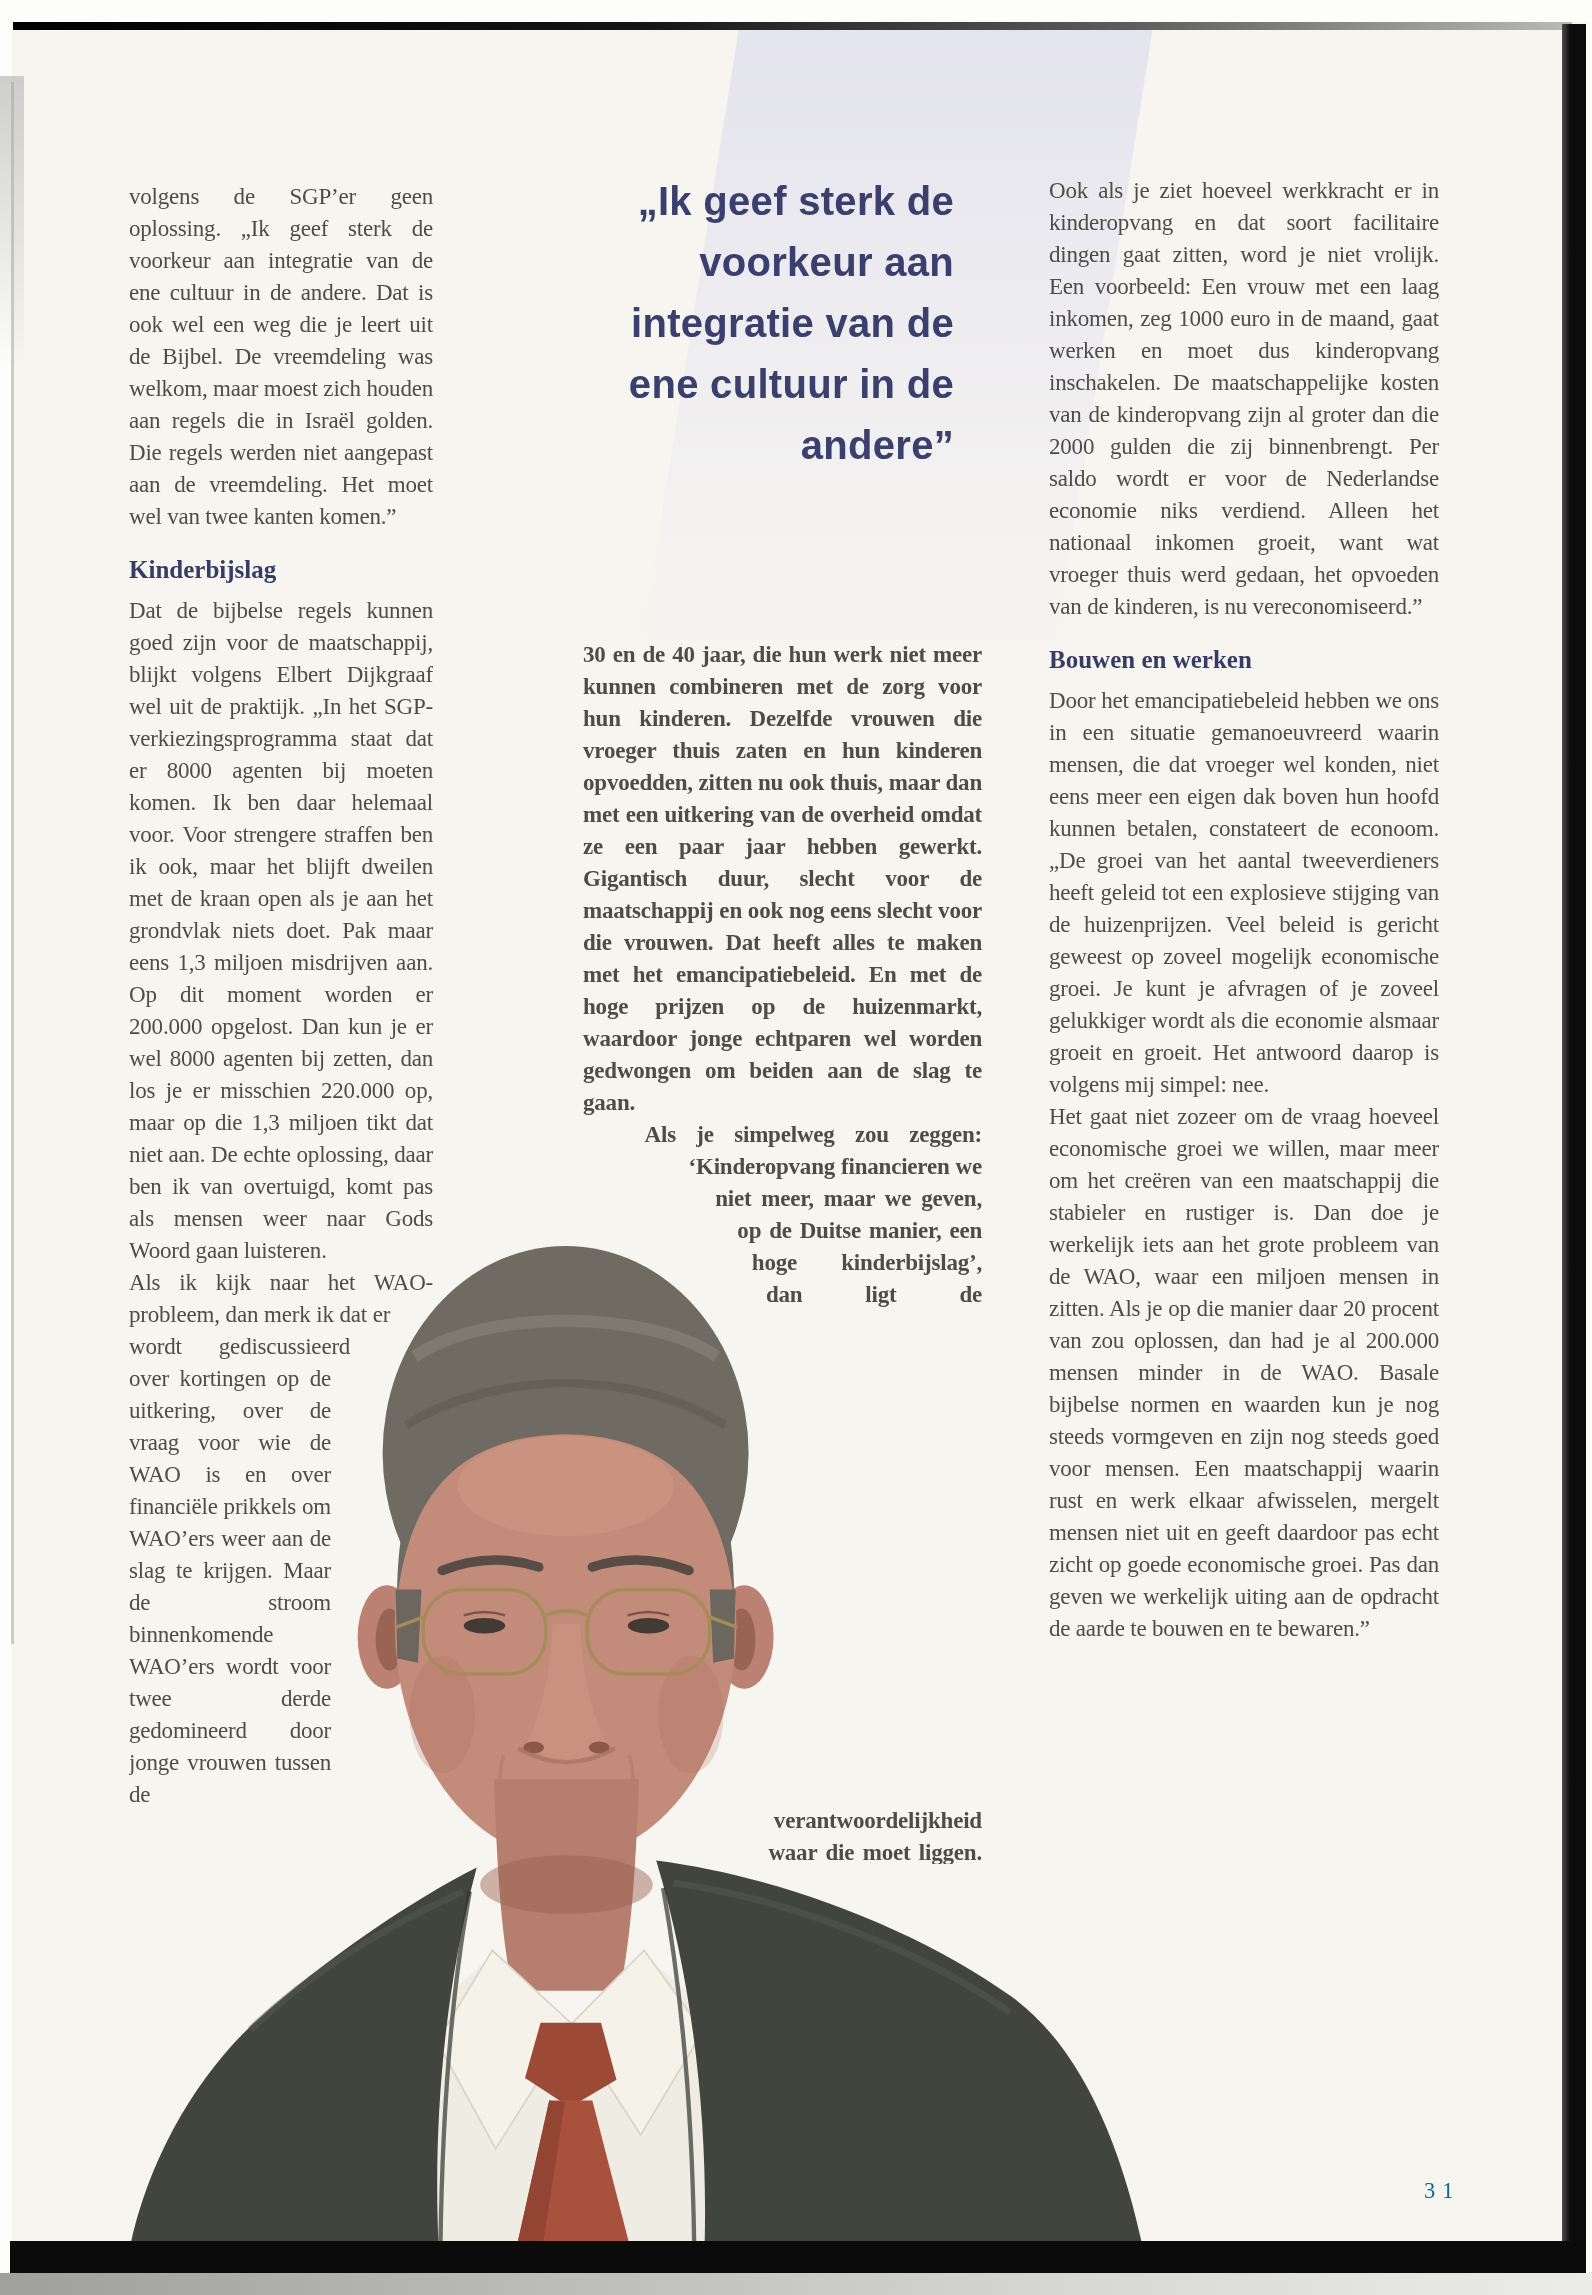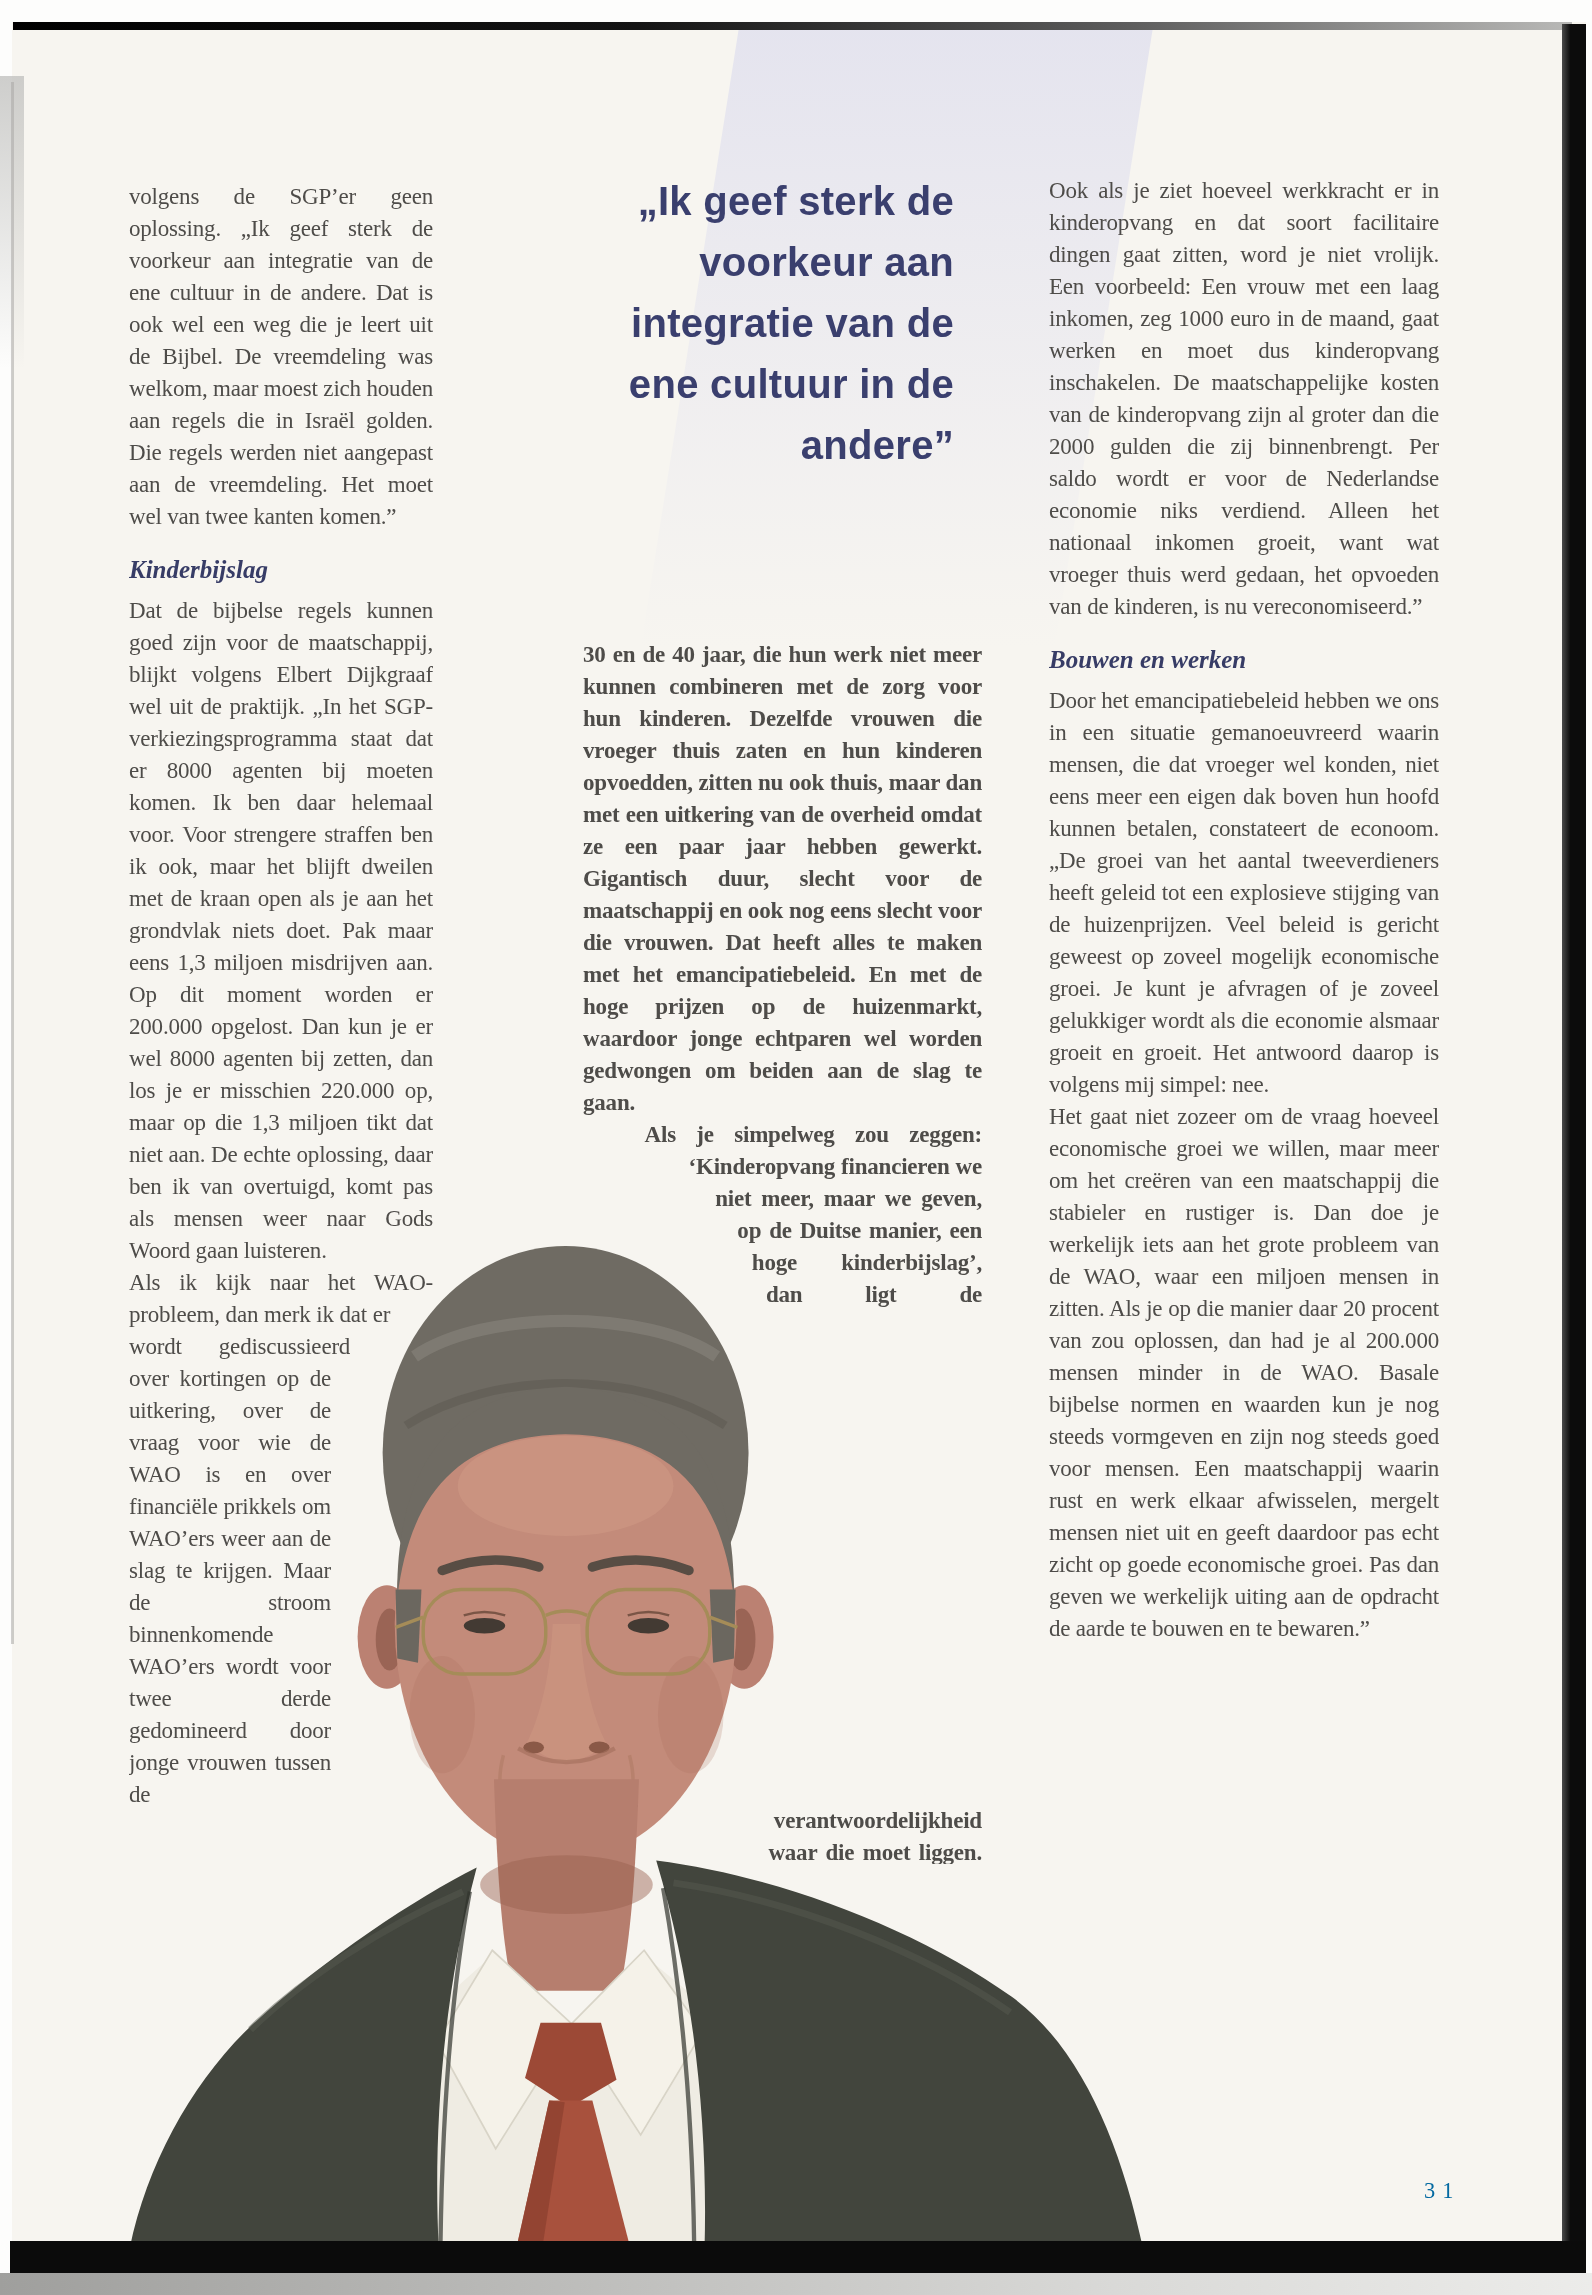--- a/index.html
+++ b/index.html
@@ -25,21 +25,21 @@
     background:#0b0b0b;z-index:6;}
   .below-strip{position:absolute;left:0;top:2273px;width:1592px;height:22.4px;
     background:linear-gradient(to right,#9f9f9d,#d9d9d7 70%,#ececea);}
 
   .col{position:absolute;z-index:3;color:#4e4c49;}
   .col p{margin:0;font-size:23px;line-height:32px;text-align:justify;letter-spacing:-0.2px;}
   .col-left{left:109px;top:181px;width:304px;height:1773px;overflow:hidden;margin-left:20px;}
   .col-mid-body{left:583px;top:639px;width:399px;height:1225px;overflow:hidden;font-weight:bold;}
   .col-right{left:1049px;top:175px;width:390px;height:2026px;overflow:hidden;}
 
-  .col-heading{font-style:italic;font-weight:bold;font-size:25px;line-height:29px;
+  .col-heading{font-weight:bold;font-size:25px;line-height:29px;
     color:#373c66;margin:22.4px 0 10.4px 0;}
 
   .pullquote{position:absolute;left:583px;top:171px;width:371px;z-index:3;
     font-family:"Liberation Sans",sans-serif;font-weight:bold;
     font-size:40px;line-height:61px;color:#3a3f6e;letter-spacing:0.3px;text-align:right;}
 
   
   .sp-col1{float:right;width:102px;height:1765px;
     shape-outside:polygon(100% 0%,100% 100%,0% 100%,0% 68%,45% 65.5%,100% 64%);}
   .sp-col2{float:left;width:207px;height:1217px;

